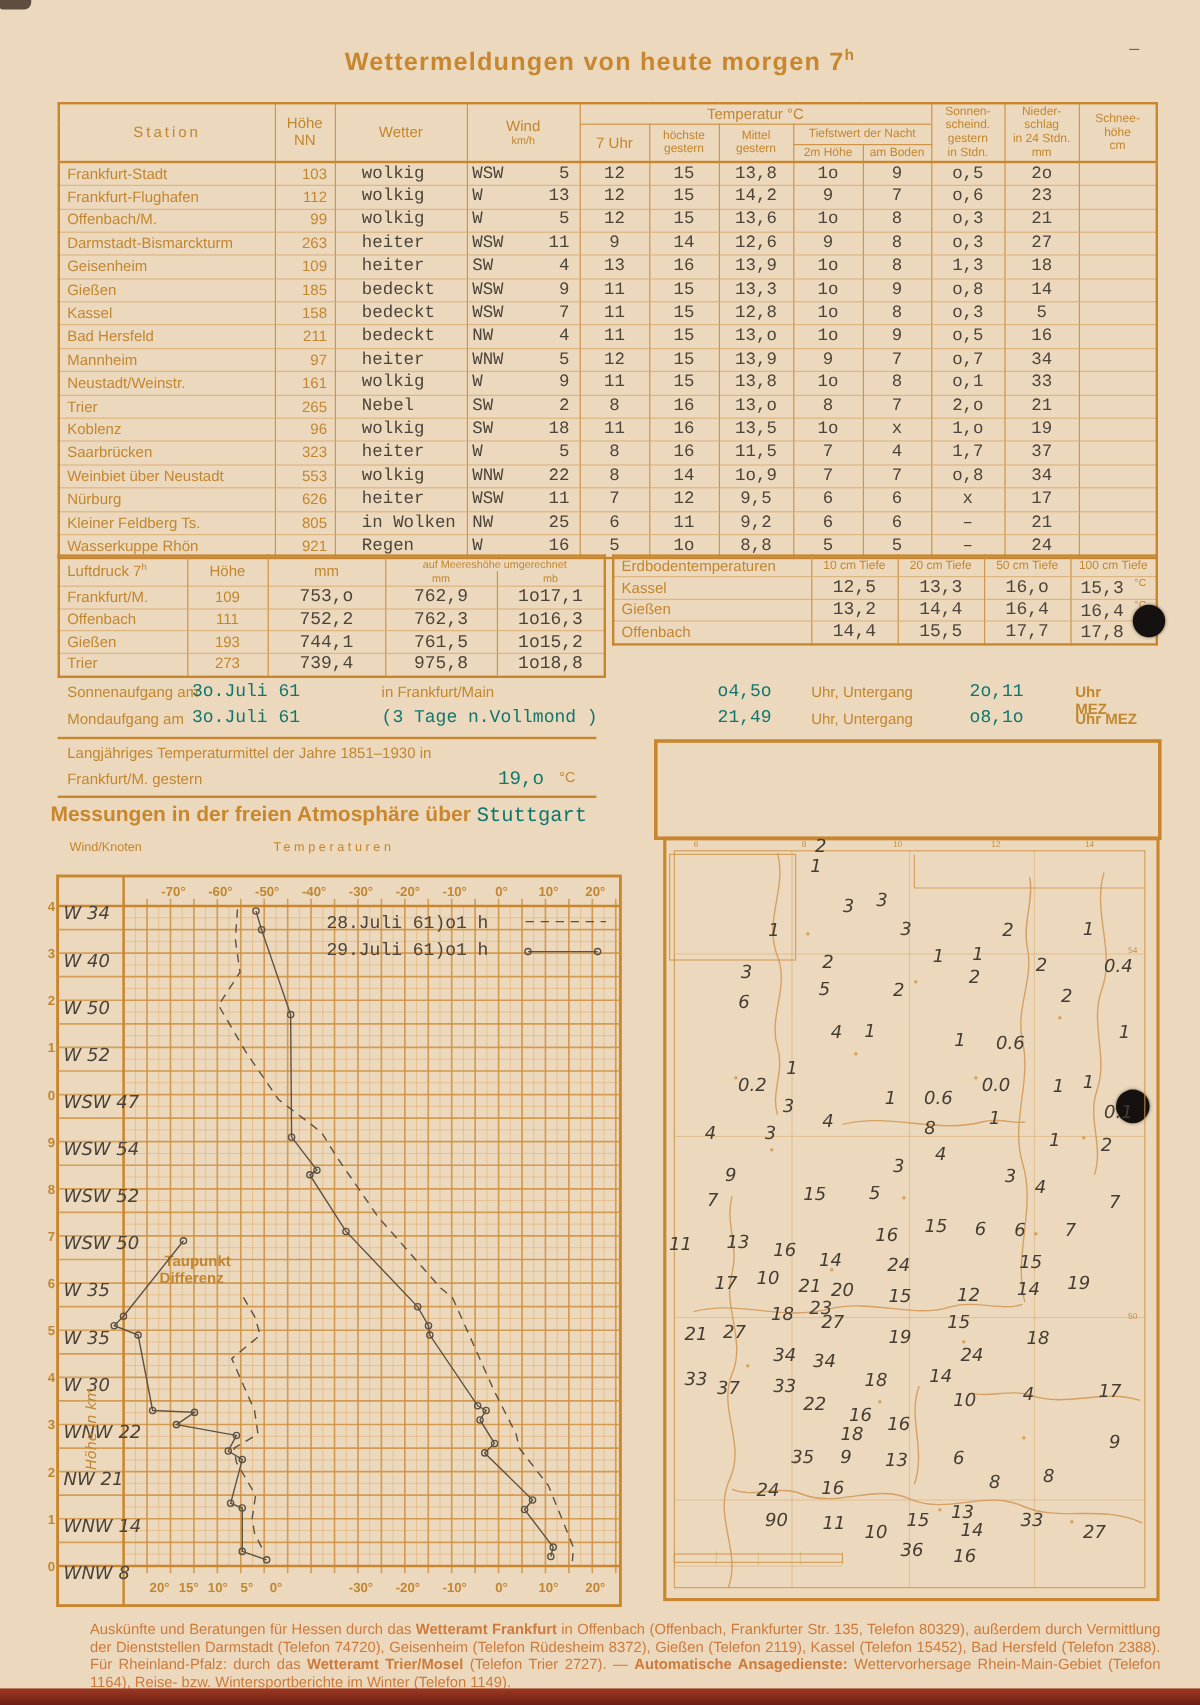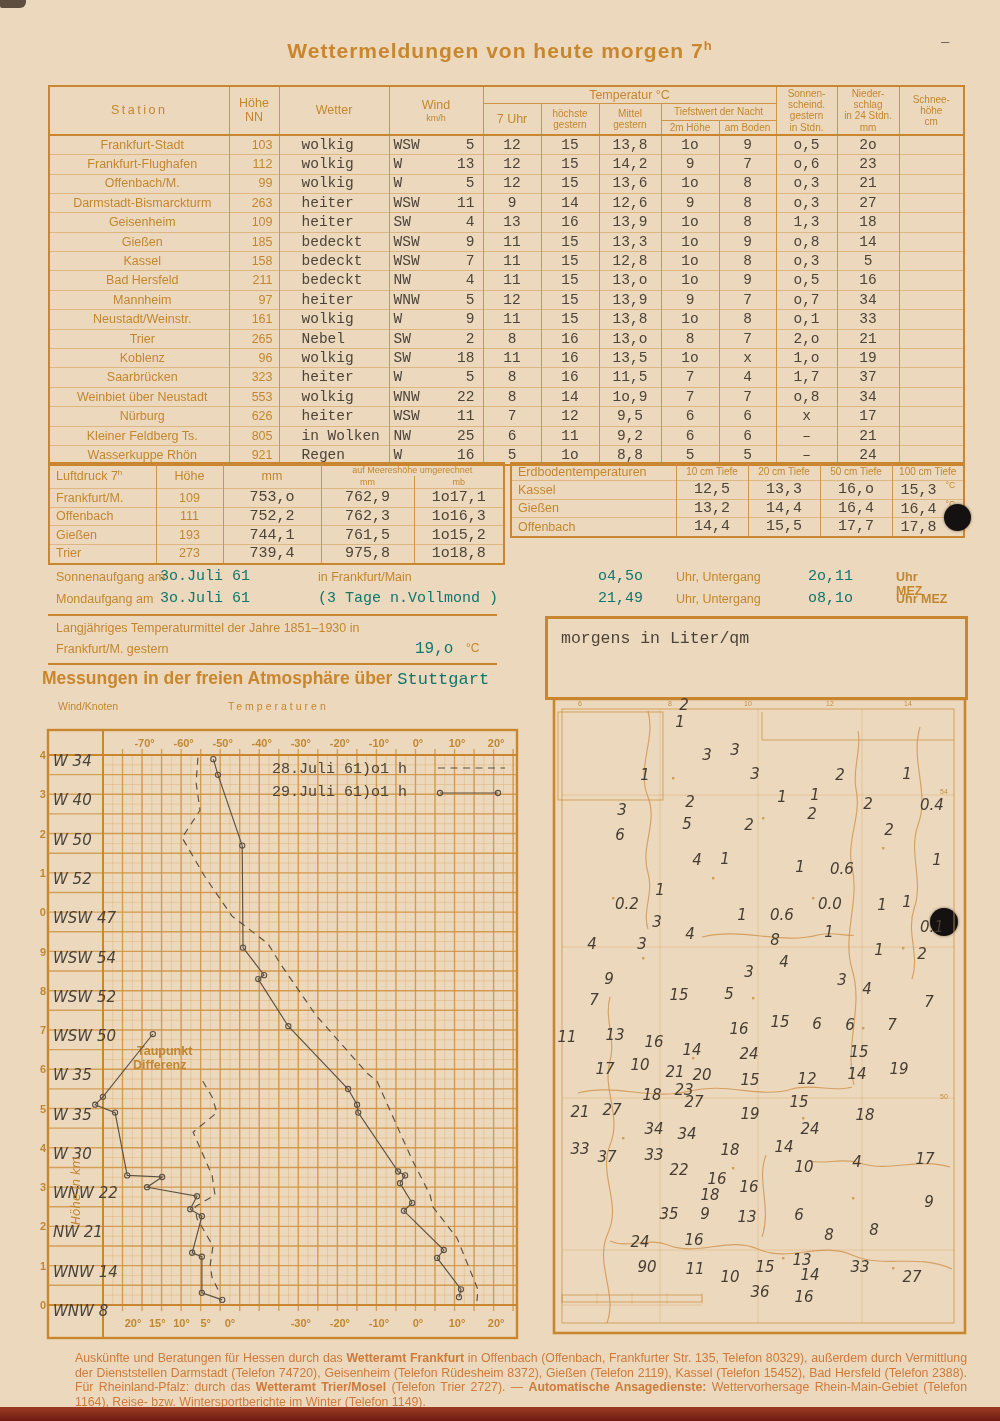--- a/index.html
+++ b/index.html
@@ -20,21 +20,21 @@
   td{font-family:"Liberation Mono",monospace;color:#4c4339;text-align:center;padding:0;line-height:1;vertical-align:middle}
   
   #wtab{left:48px;top:85px;width:915px;border:2.4px solid #c9862f}
   #wtab th,#wtab td{border-left:1.3px solid #cf9445}
   #wtab thead{border-bottom:2.4px solid #c9862f}
   #wtab th{font-size:10px}
   #wtab th.bigh{font-size:12.5px}
   #wtab th.sp{letter-spacing:2.5px}
   #wtab th.ub{border-bottom:1.3px solid #cf9445}
   #wtab tbody td{border-top:1px solid rgba(207,148,69,.5);height:18.4px;font-size:14.5px}
-  #wtab td.c-st{text-align:center;padding-left:6px;font-family:"Liberation Sans",sans-serif;
+  #wtab td.c-st{text-align:left;padding-left:6px;font-family:"Liberation Sans",sans-serif;
                 font-size:12.5px;color:#c2862f}
   #wtab td.c-el{text-align:right;padding-right:6px;font-family:"Liberation Sans",sans-serif;
                 font-size:12.5px;color:#c2862f}
   #wtab td.c-wx{text-align:left;padding-left:22px}
   #wtab td.c-wind{padding:0 8px 0 4px}
   #wtab td.c-wind .wrow{display:flex;justify-content:space-between}
   .windsmall{font-size:9px}
   
   #ptab{left:48px;top:462px;width:455px;border:2.2px solid #c9862f}
   #ptab th,#ptab td{border-left:1.2px solid #cf9445}
@@ -591,21 +591,20 @@
 </div>
 
 <div class="abs rule" style="left:48px;top:614px;width:449px"></div>
 <div class="abs or" style="left:56px;top:621px;font-size:12.5px">Langjähriges Temperaturmittel der Jahre 1851–1930 in</div>
 <div class="abs or" style="left:56px;top:642px;font-size:12.5px">Frankfurt/M. gestern</div>
 <span class="abs tw" style="left:415px;top:640px;font-size:16px">19,o</span>
 <span class="abs or" style="left:466px;top:641px;font-size:12px">°C</span>
 <div class="abs rule" style="left:48px;top:663px;width:449px"></div>
 
 <div class="abs" id="precip-box">
-  <div>morgens in Liter/qm</div>
 </div>
 
 <div class="abs" id="atmo-heading"><span>Messungen in der freien Atmosphäre über</span> <span class="tw">Stuttgart</span></div>
 <div class="abs" id="atmo-sub1">Wind/Knoten</div>
 <div class="abs" id="atmo-sub2">Temperaturen</div>
 
 <svg class="abs" id="chart" style="left:40px;top:725px" width="485" height="620" viewBox="0 0 485 620">
     <rect x="8" y="5" width="469" height="608" class="fr"></rect>
     <line x1="72.765" y1="30" x2="72.765" y2="580" class="min"></line>
     <line x1="82.53" y1="30" x2="82.53" y2="580" class="min"></line>

